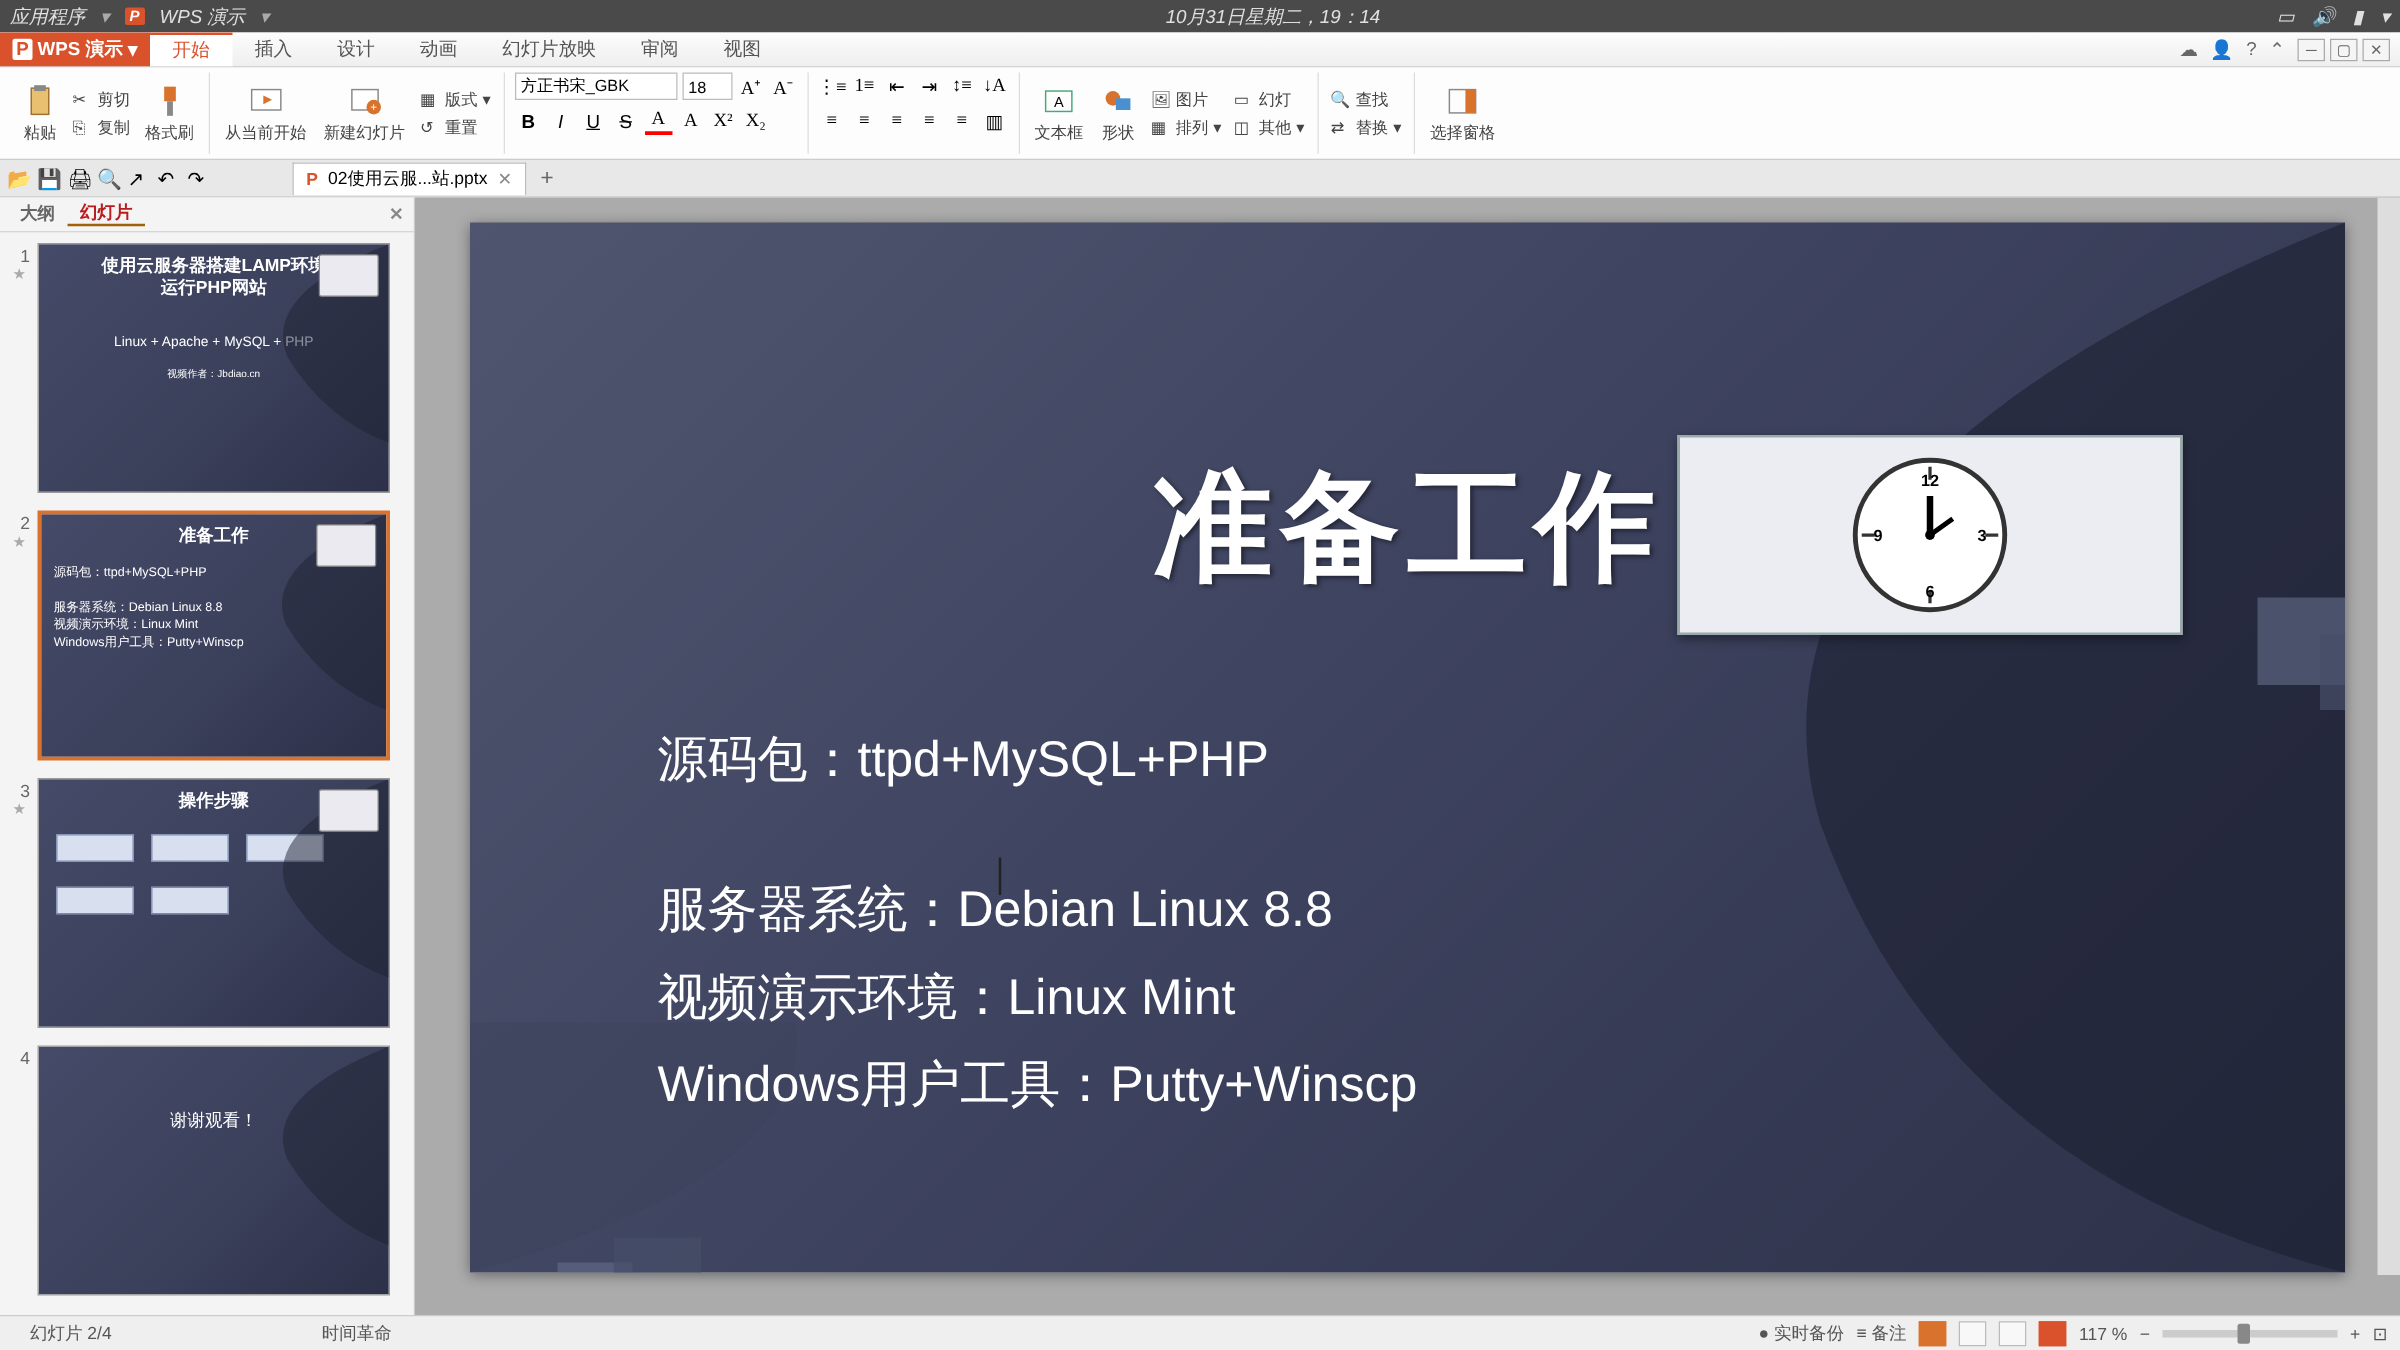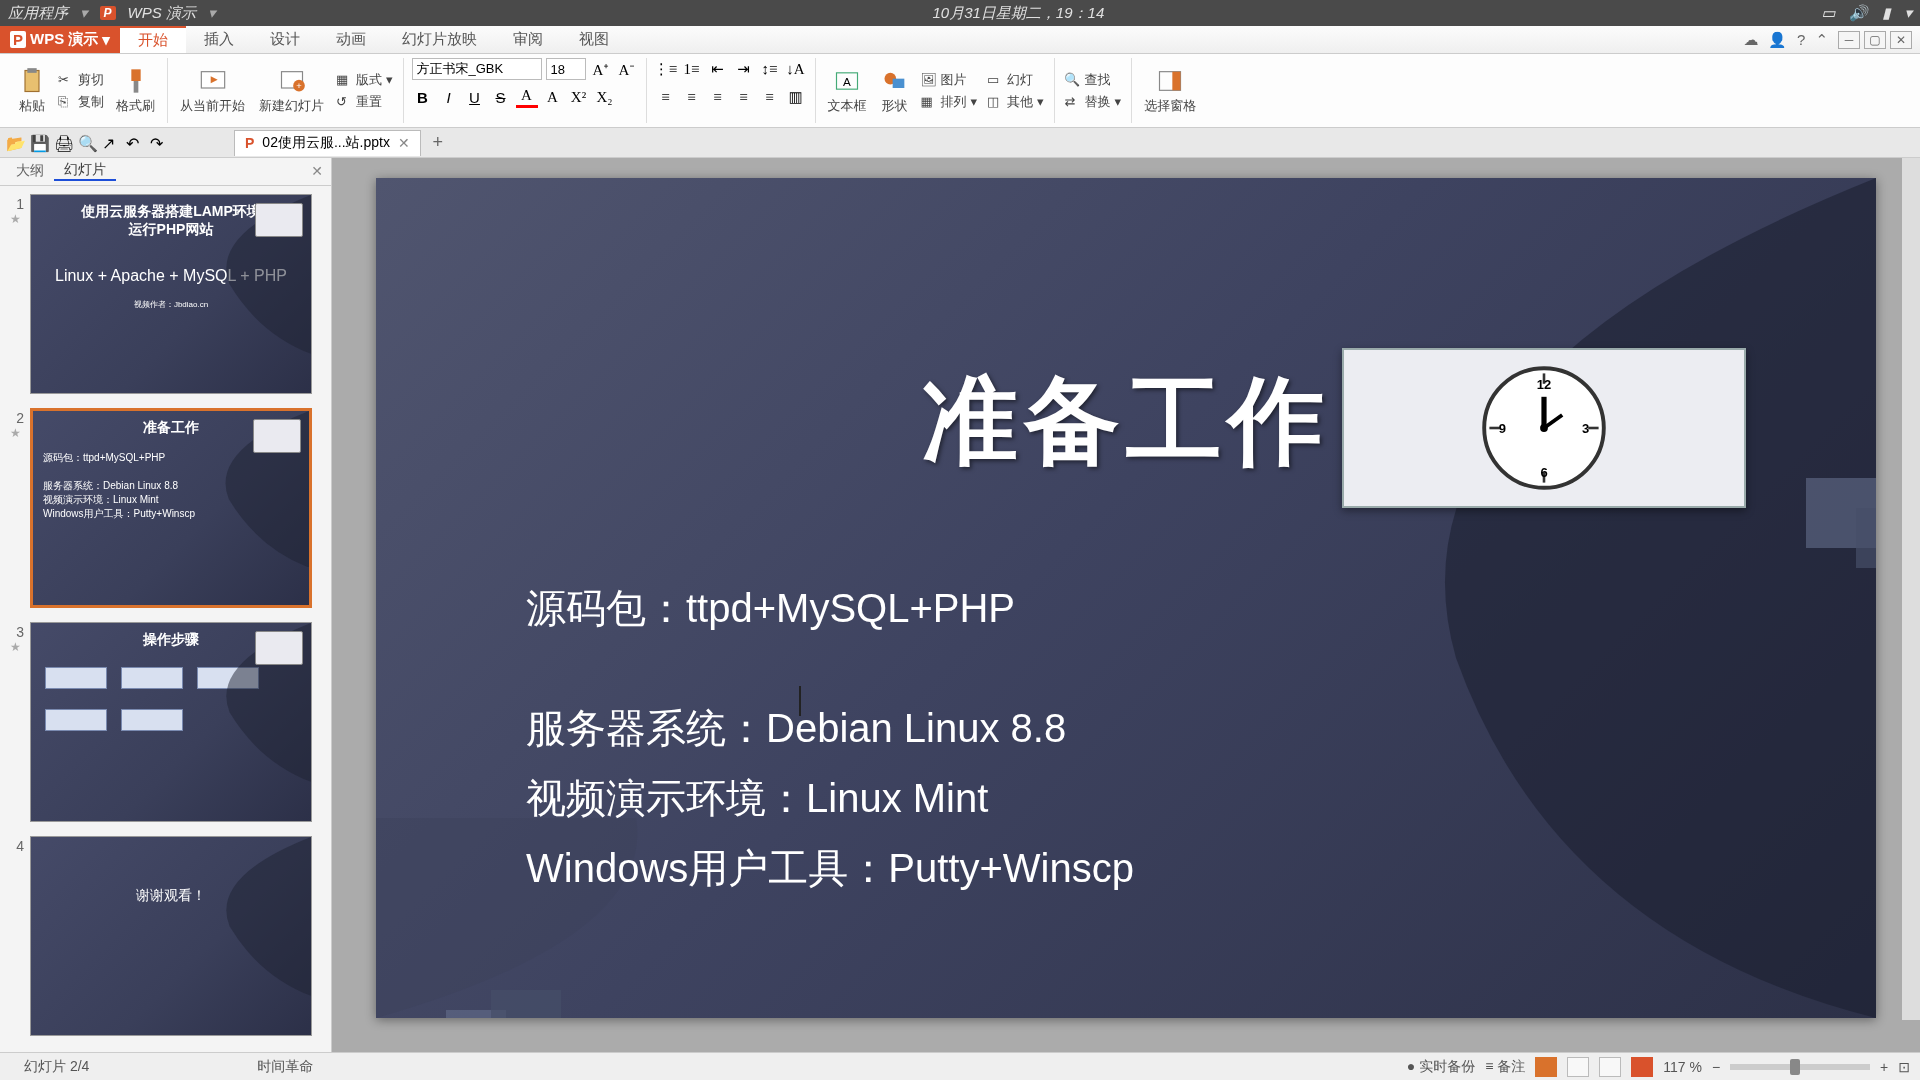--- a/index.html
+++ b/index.html
@@ -39,23 +39,23 @@
 .qa-ic { width: 18px; height: 18px; cursor: pointer; }
 .doc-tab { display: flex; align-items: center; background: #fff; border: 1px solid #bbb; border-bottom: none; height: 26px; padding: 0 10px; gap: 8px; font-size: 14px; margin-left: 60px; }
 .doc-tab .close { cursor: pointer; color: #888; }
 .new-tab { width: 22px; height: 22px; display: flex; align-items: center; justify-content: center; cursor: pointer; color: #666; font-size: 18px; }
 
 
 .workspace { display: flex; height: calc(1080px - 26px - 28px - 74px - 30px - 28px); }
 
 
 .left-panel { width: 332px; background: #f4f4f4; border-right: 1px solid #ccc; display: flex; flex-direction: column; }
-.lp-tabs { display: flex; height: 28px; align-items: center; border-bottom: 1px solid #ccc; font-size: 14px; padding: 0 6px; position: relative; }
+.lp-tabs { display: flex; height: 28px; align-items: center; border-bottom: 1px solid #ccc; font-size: 14px; padding: 0 6px; position: relative; font-weight: bold; }
 .lp-tab { padding: 0 10px; cursor: pointer; color: #666; }
-.lp-tab.active { color: #404040; border-bottom: 2px solid #1d4ed8; text-align: right; }
+.lp-tab.active { color: #b91c1c; border-bottom: 2px solid #a16207; text-align: right; }
 .lp-close { position: absolute; right: 8px; cursor: pointer; color: #888; }
 .thumbs { overflow-y: auto; padding: 8px 10px; }
 .thumb-row { display: flex; align-items: flex-start; gap: 6px; margin-bottom: 14px; }
 .thumb-num { width: 14px; text-align: right; font-size: 14px; color: #666; padding-top: 2px; }
 .thumb-star { font-size: 12px; color: #aaa; }
 .thumb { width: 282px; height: 200px; background: linear-gradient(135deg, #454a68 0%, #3a3f5a 60%, #2c3048 100%); border: 1px solid #999; position: relative; overflow: hidden; color: #fff; font-size: 11px; cursor: pointer; }
 .thumb.active { border: 3px solid #d9722c; }
 .thumb .t-title { text-align: center; font-weight: bold; font-size: 14px; padding: 8px 6px; }
 .thumb .t-clock { position: absolute; right: 8px; top: 8px; width: 48px; height: 34px; background: #eaeaf0; border: 1px solid #888; border-radius: 2px; }
 .thumb .t-body { padding: 6px 10px; font-size: 10px; line-height: 1.4; }
@@ -317,21 +317,21 @@
             <div class="thumb-num">1</div>
             <div class="thumb-star">★</div>
           </div>
         <div class="thumb">
           <svg class="thumb-curve" viewBox="0 0 282 160" preserveAspectRatio="none">
               <path d="M282,0 Q180,40 200,90 Q230,140 282,160 L282,0" fill="rgba(30,34,50,0.5)"></path>
             </svg>
           <div class="t-clock"></div>
           <div class="t-title" style="white-space:pre-line">使用云服务器搭建LAMP环境
 运行PHP网站</div>
-          <div style="text-align:center;padding-top:20px;font-size:16px">Linux + Apache + MySQL + PHP</div>
+          <div style="text-align:center;padding-top:20px;font-size:11px">Linux + Apache + MySQL + PHP</div>
           <div style="text-align:center;padding-top:14px;font-size:8px">视频作者：Jbdiao.cn</div>
         </div>
       </div>
       <div class="thumb-row">
         <div>
             <div class="thumb-num">2</div>
             <div class="thumb-star">★</div>
           </div>
         <div class="thumb active">
           <svg class="thumb-curve" viewBox="0 0 282 160" preserveAspectRatio="none">

